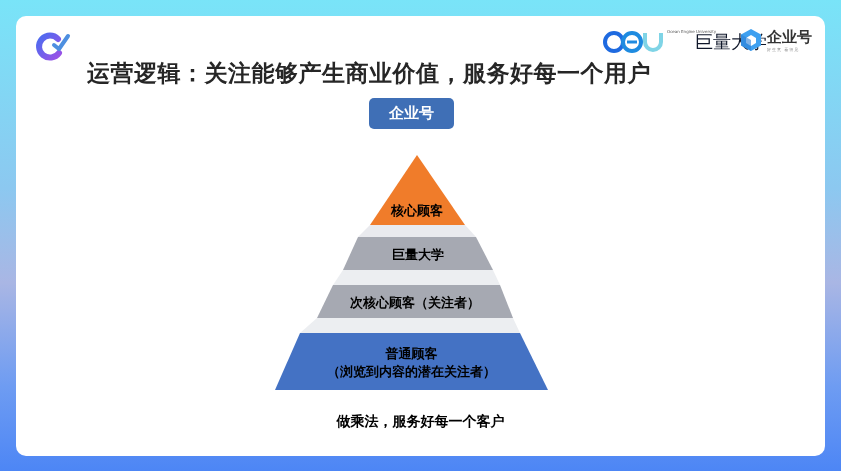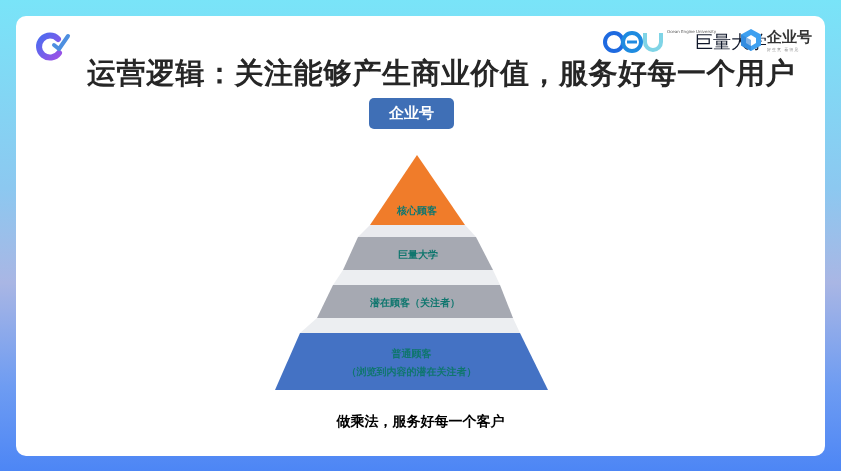--- a/index.html
+++ b/index.html
@@ -9,21 +9,21 @@
     font-family: "DejaVu Sans", "Liberation Sans", sans-serif;
   }
   .card {
     position: absolute; left: 16px; top: 16px; width: 809px; height: 440px;
     background: #ffffff; border-radius: 10px;
   }
   .logo {
     position: absolute; left: 34px; top: 30px; width: 38px; height: 32px;
   }
   .title {
-    position: absolute; left: 87px; top: 30px; font-size: 29px; font-weight: bold;
+    position: absolute; left: 87px; top: 30px; font-size: 23px; font-weight: bold;
     color: #262626; letter-spacing: 0.5px; white-space: nowrap; line-height: 30px; margin-top: 28px;
   }
   .brand-oeu {
     position: absolute; left: 603px; top: 27px; width: 60px; height: 30px;
   }
   .brand-oeu-sub {
     position: absolute; left: 667px; top: 29px; font-size: 4px; color: #555; white-space: nowrap;
   }
   .brand-oeu-name {
     position: absolute; left: 666px; top: 31px; font-size: 18px; color: #0f172a; white-space: nowrap; line-height: 22px; margin-left: 29px;
@@ -37,21 +37,21 @@
   .brand-qyh-sub {
     position: absolute; left: 767px; top: 47px; font-size: 4px; color: #888; white-space: nowrap; letter-spacing: 1px;
   }
   .tag {
     position: absolute; left: 369px; top: 98px; width: 85px; height: 31px;
     background: #3f6fb6; border-radius: 5px; color: #fff; font-size: 15px; font-weight: bold;
     display: flex; align-items: center; justify-content: center;
   }
   .pyramid { position: absolute; left: 0; top: 0; width: 841px; height: 471px; }
   .tier-label {
-    position: absolute; color: #0f766e; font-weight: bold; font-size: 10px;
+    position: absolute; color: #000000; font-weight: bold; font-size: 13px;
     text-align: center; white-space: nowrap; line-height: 17px;
   }
   .caption {
     position: absolute; left: 0; width: 841px; top: 411px; text-align: center;
     font-size: 14px; font-weight: bold; color: #000000; line-height: 20px;
   }
 </style>
 </head>
 <body>
 
@@ -95,17 +95,17 @@
   <polygon points="343,270 493,270 500,285 333,285" fill="#eceef1"></polygon>
   <polygon points="317,318 513,318 520,333 300,333" fill="#eceef1"></polygon>
   <polygon points="417,155 465,225 370,225" fill="#f07c2a"></polygon>
   <polygon points="358,237 476,237 493,270 343,270" fill="#a6a9b2"></polygon>
   <polygon points="333,285 500,285 513,318 317,318" fill="#a6a9b2"></polygon>
   <polygon points="300,333 520,333 548,390 275,390" fill="#4472c4"></polygon>
 </svg>
 
 <div class="tier-label" style="left:367px; width:100px; top:202px;">核心顾客</div>
 <div class="tier-label" style="left:343px; width:150px; top:246px;">巨量大学</div>
-<div class="tier-label" style="left:317px; width:196px; top:294px;">潜在顾客（关注者）</div>
+<div class="tier-label" style="left:317px; width:196px; top:294px;">次核心顾客（关注者）</div>
 <div class="tier-label" style="left:275px; width:273px; top:345px;">普通顾客</div>
 <div class="tier-label" style="left:275px; width:273px; top:363px;text-align:center;">（浏览到内容的潜在关注者）</div>
 
 <div class="caption">做乘法，服务好每一个客户</div>
 
 </body></html>

